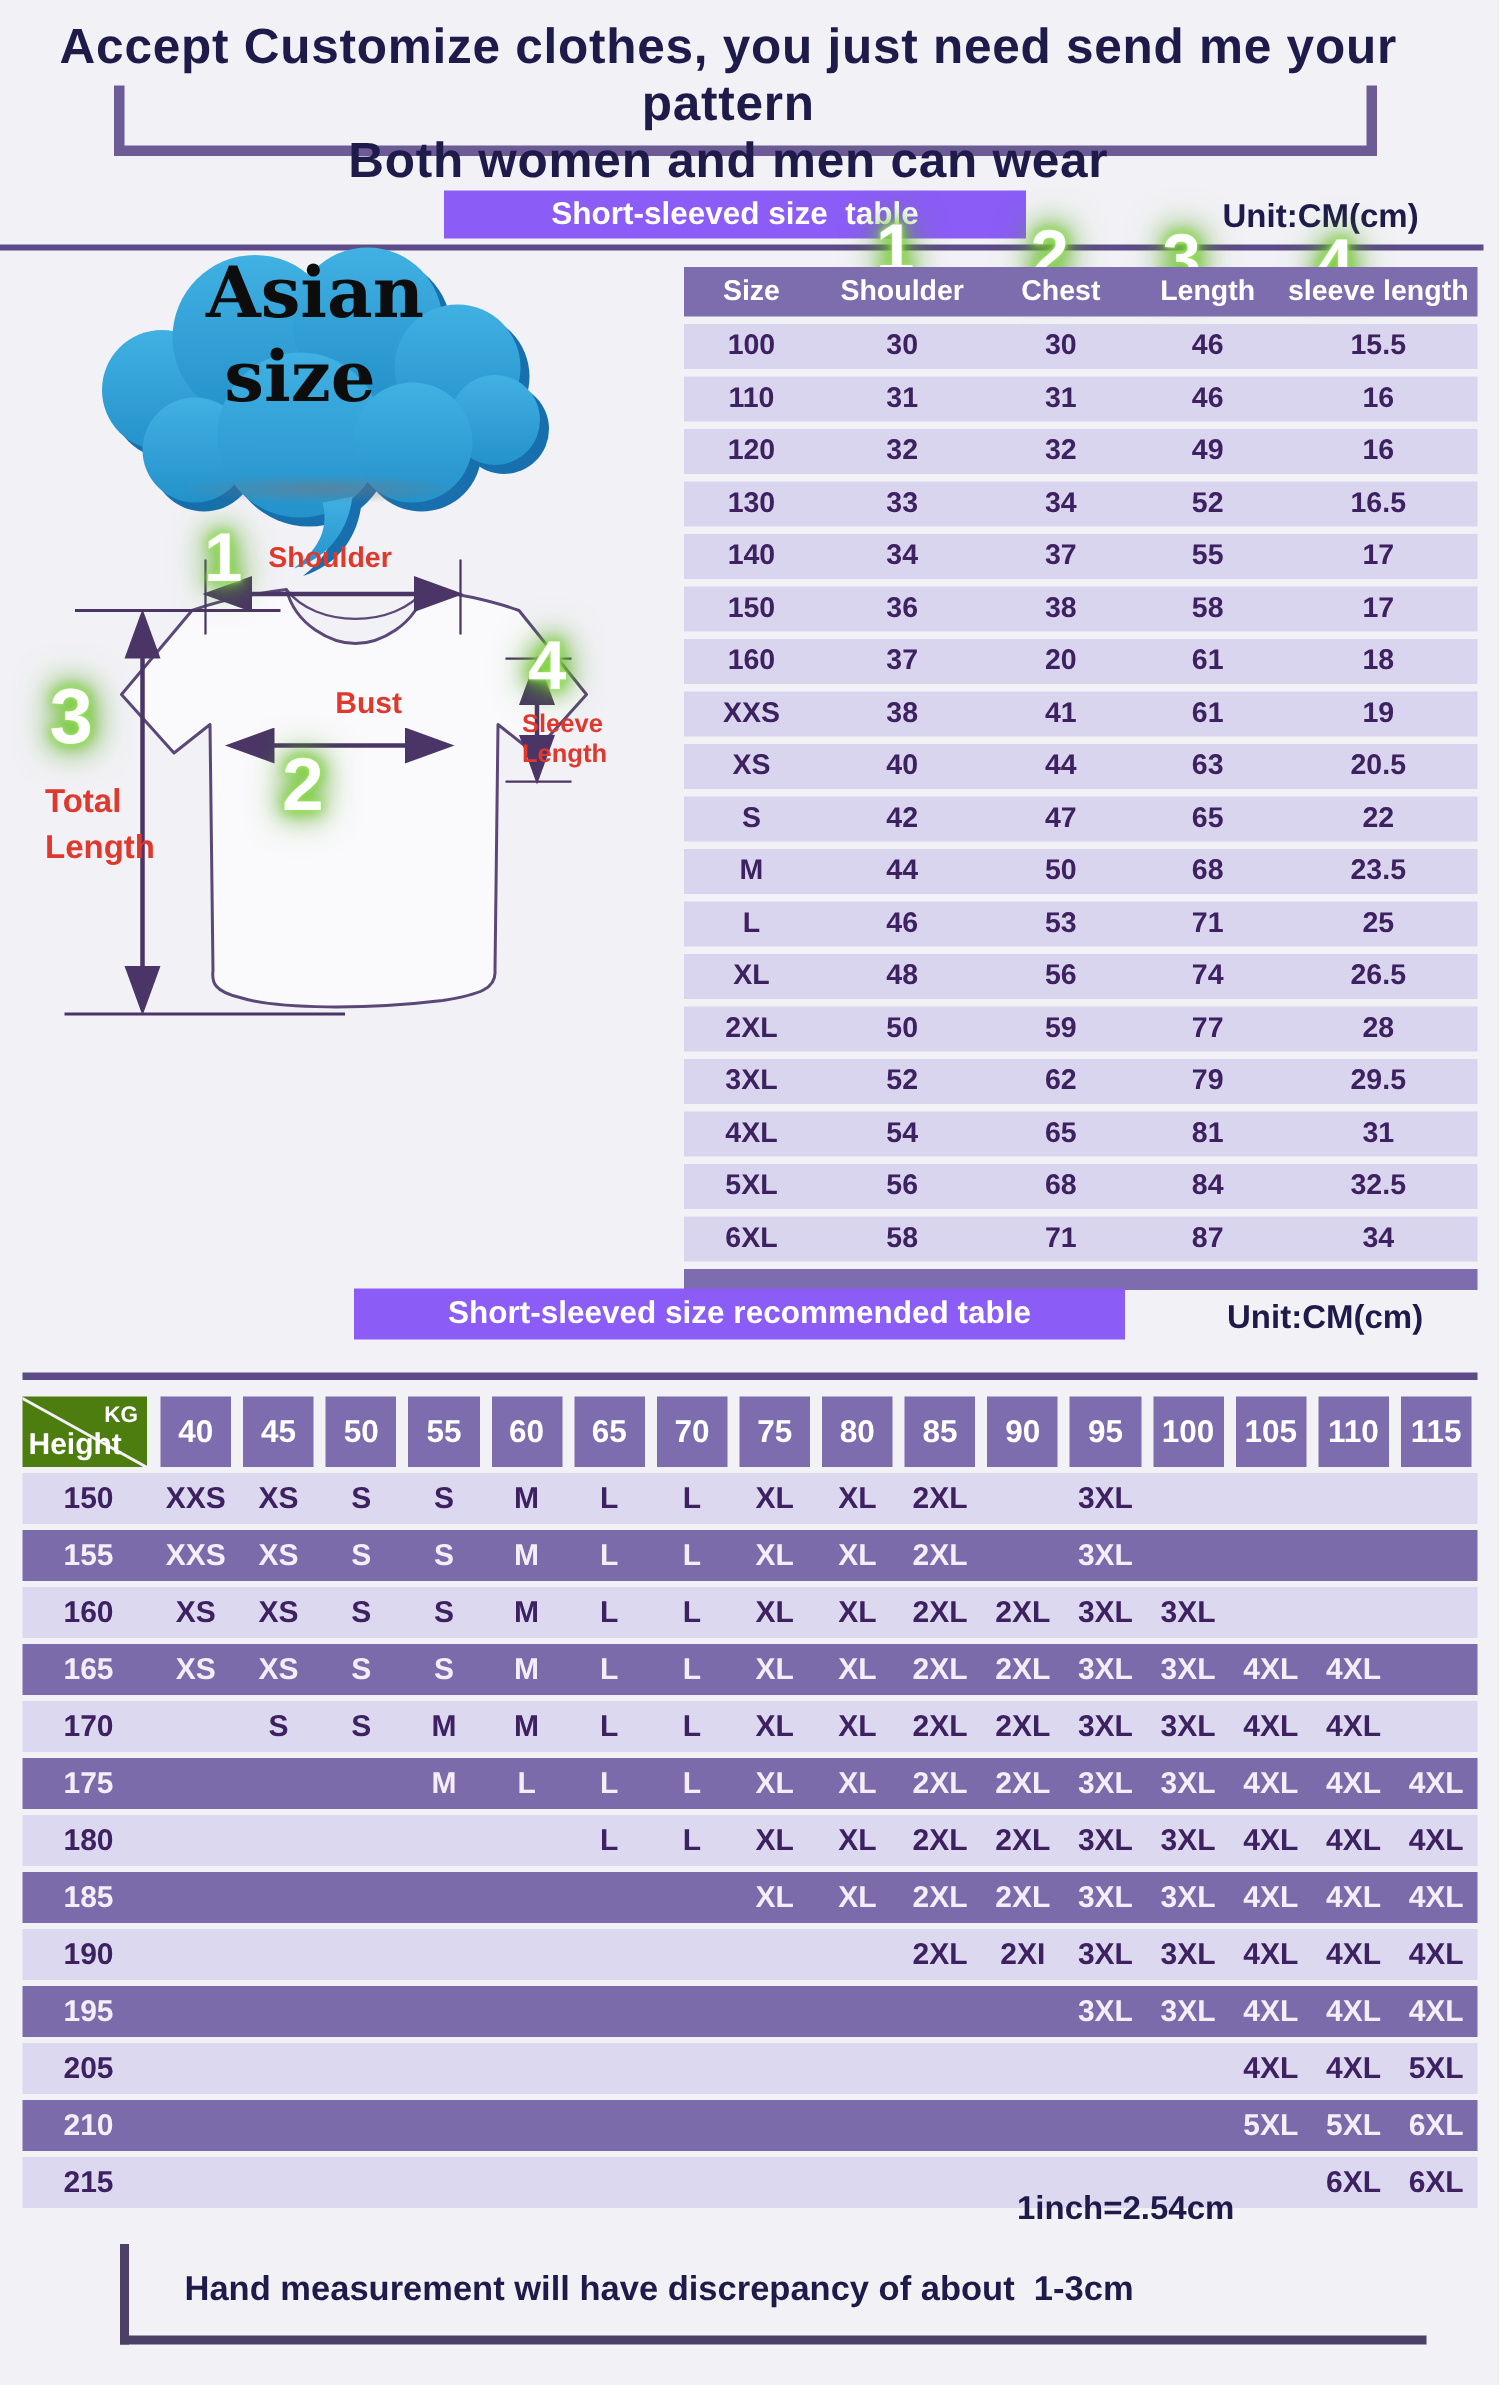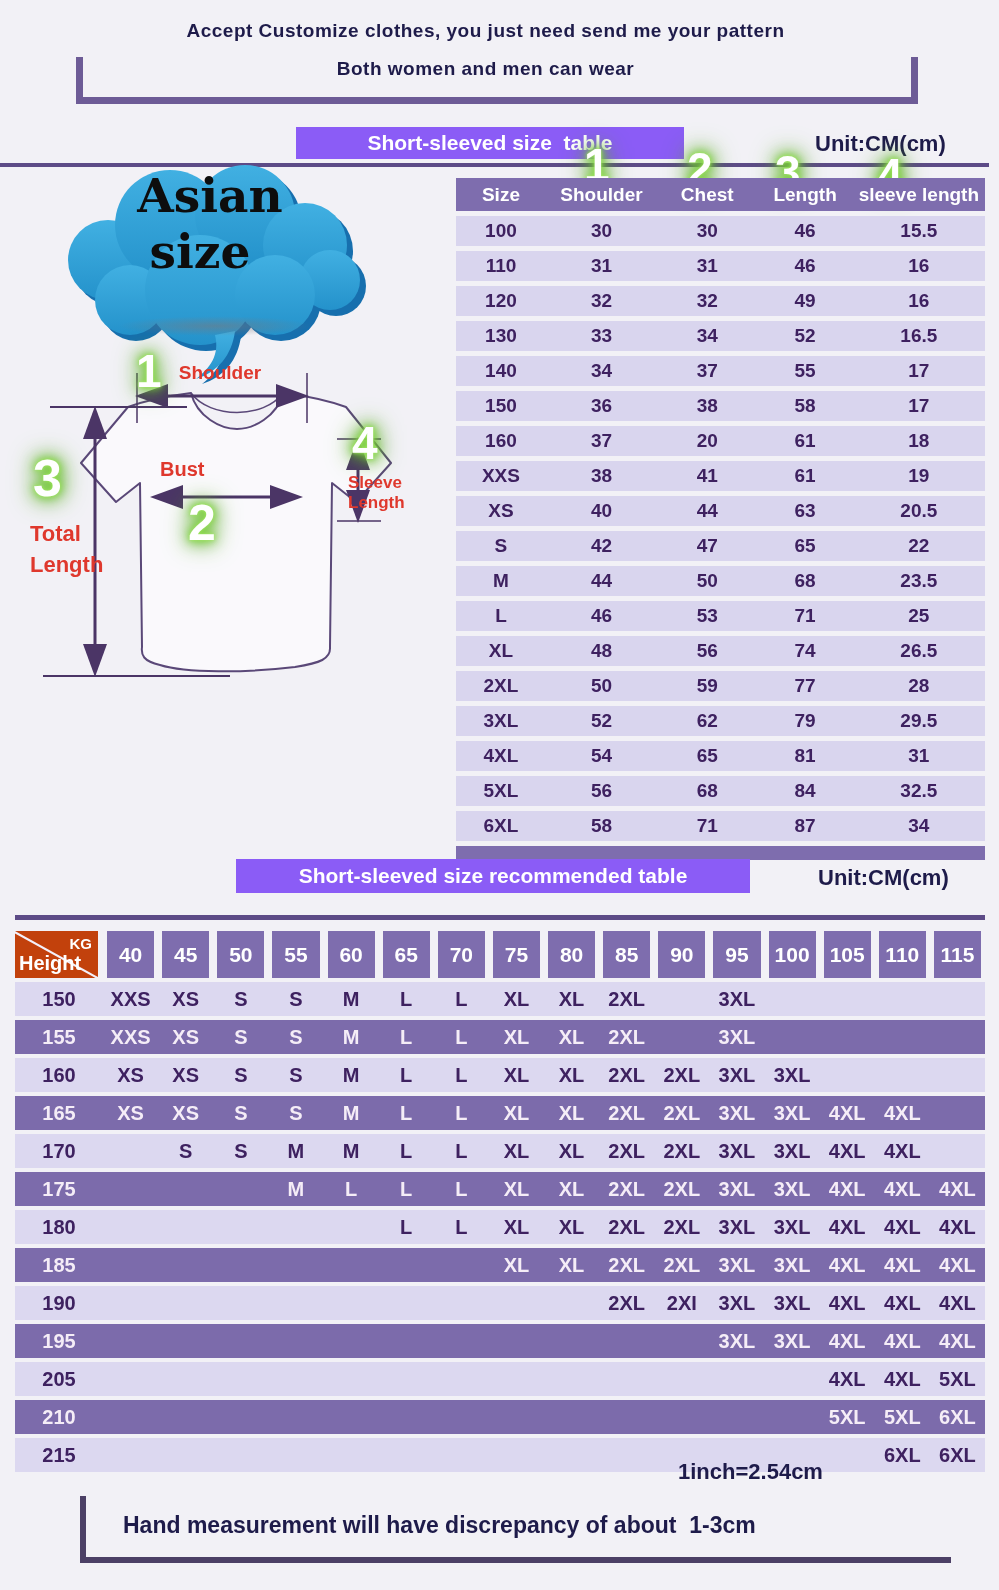--- a/index.html
+++ b/index.html
@@ -7,21 +7,21 @@
   .page {
     position:relative; width:999px; height:1590px; margin:0 auto;
     background:#f2f1f6; overflow:hidden;
     font-family:"Liberation Sans", sans-serif;
   }
   .abs { position:absolute; }
   .pre { white-space:pre; }
 
   
   .main-title { left:0; top:12px; width:971px; text-align:center;
-    color:#1e1b4a; font-weight:bold; font-size:19px; line-height:38px; letter-spacing:.5px; }
+    color:#1e1b4a; font-weight:bold; font-size:33px; line-height:38px; letter-spacing:.5px; }
   .bracket { background:#6d5b96; }
 
   
   .bar-heading { background:#8b5cf6; color:#fff; font-weight:bold; font-size:21px;
     display:flex; align-items:center; justify-content:center; }
   .unit-label { color:#1e1b4a; font-weight:bold; font-size:22px; }
   .divider { background:#5d4b87; }
 
   
   .glow { position:absolute; color:#fff; font-weight:bold; font-size:46px; line-height:1;
@@ -42,21 +42,21 @@
     background:#7e6dae; align-items:center; text-align:center;
     color:#fff; font-weight:bold; font-size:19px; }
   .t1-row { display:grid; grid-template-columns:17% 21% 19% 18% 25%; height:30px;
     background:#d9d5ee; align-items:center; text-align:center;
     color:#3e2160; font-weight:bold; font-size:19px; }
   .t1-bottom-bar { height:14px; background:#7e6dae; }
 
   
   .t2-header { left:15px; top:931px; width:970px; height:47px;
     display:grid; grid-template-columns:88px repeat(16, 1fr); }
-  .t2-corner { position:relative; background:#c2410c; margin-right:5px; overflow:hidden; }
+  .t2-corner { position:relative; background:#4d7c0f; margin-right:5px; overflow:hidden; }
   .t2-corner .diag { position:absolute; left:-2px; top:-1px; width:102px; height:2px;
     background:#f3f0fa; transform-origin:0 0; transform:rotate(29deg); }
   .t2-corner .kg { position:absolute; right:6px; top:4px; color:#fff; font-weight:bold; font-size:15px; }
   .t2-corner .height { position:absolute; left:4px; bottom:3px; color:#fff; font-weight:bold; font-size:20px; }
   .t2-hcell { background:#7e6dae; margin:0 4px; color:#fff; font-weight:bold; font-size:21px;
     display:flex; align-items:center; justify-content:center; }
   .t2-body { left:15px; top:982px; width:970px; display:flex; flex-direction:column; gap:4px; }
   .t2-row { display:grid; grid-template-columns:88px repeat(16, 1fr); height:34px;
     align-items:center; text-align:center; font-weight:bold; font-size:20px; }
   .t2-row.light { background:#dcd8f0; color:#3e2160; }
@@ -301,21 +301,21 @@
     <span style="display:block">Sleeve</span>
     <span style="display:block">Length</span>
   </span>
 
   <span class="glow" style="left:33px;top:452px;font-size:52px;">3</span>
   <span class="red-label" style="left:30px;top:518px;font-size:22px;line-height:31px;">
     <span style="display:block">Total</span>
     <span style="display:block">Length</span>
   </span>
 
-  <span class="red-label" style="left:160px;top:458px;width:80px;text-align:left;font-size:20px;">Bust</span>
+  <span class="red-label" style="left:188px;top:458px;width:80px;text-align:right;font-size:20px;">Bust</span>
   <span class="glow" style="left:188px;top:498px;font-size:50px;">2</span>
 
   <div class="abs bar-heading" style="left:236px;top:859px;width:514px;height:34px;">Short-sleeved size recommended table</div>
   <div class="abs unit-label" style="left:818px;top:865px;">Unit:CM(cm)</div>
   <div class="abs divider" style="left:15px;top:915px;width:970px;height:5px;"></div>
 
   <div class="abs t2-header">
     <div class="t2-corner">
       <div class="diag"></div>
       <span class="kg">KG</span>

